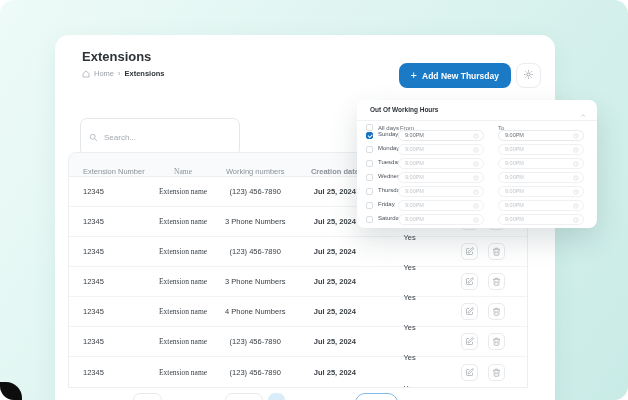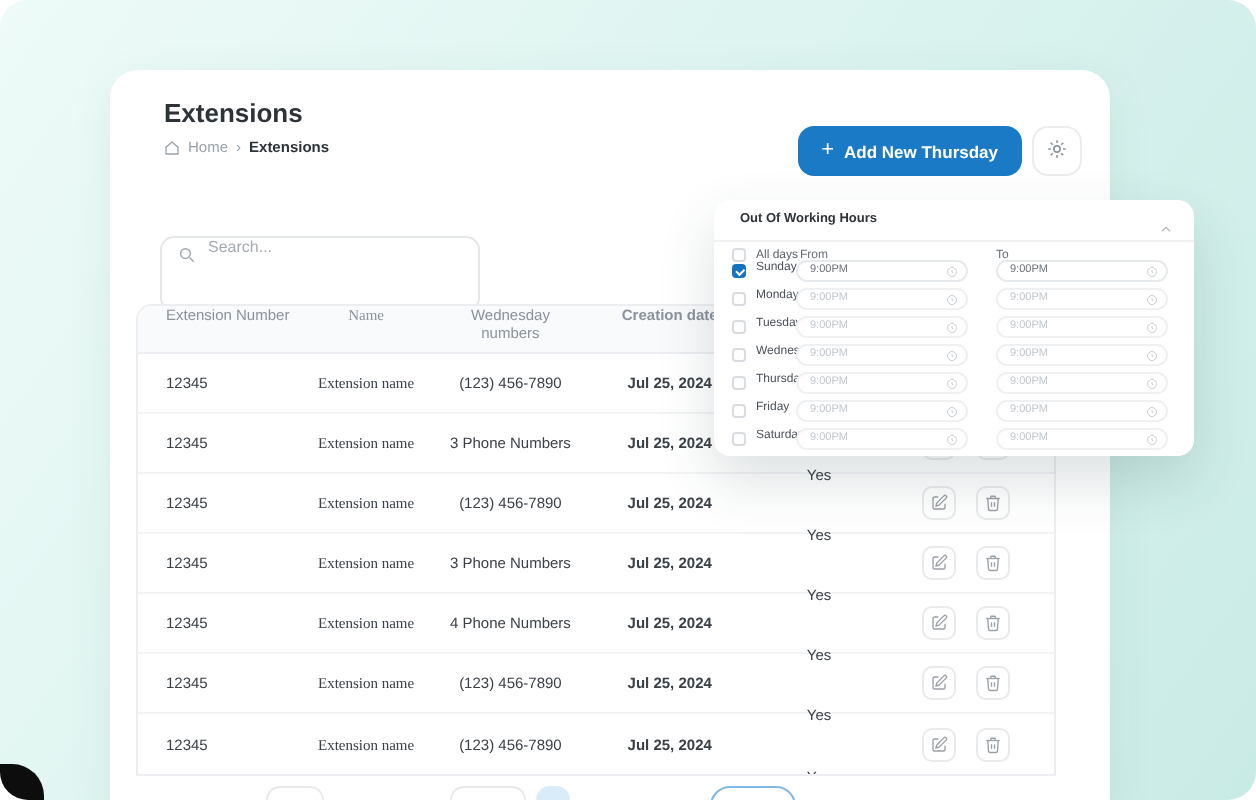--- a/index.html
+++ b/index.html
@@ -24,28 +24,28 @@
   .add-btn { position:absolute; right:44px; top:28px; height:25px; padding:0 12px;
         background:#1b7ac6; color:#fff; border:none; border-radius:8px;
         font-size:8.5px; font-weight:600; display:flex; align-items:center; gap:5px; cursor:pointer; }
   .add-btn .plus { font-size:11px; font-weight:400; line-height:1; }
   .icon-btn { position:absolute; right:14px; top:28px; width:25px; height:25px;
         background:#fff; border:1px solid #ececee; border-radius:8px;
         display:flex; align-items:center; justify-content:center; color:#8e959c; cursor:pointer; }
 
   .search { position:absolute; left:25px; top:83px; width:160px; height:38px;
         border:1px solid #e4e7ea; border-radius:7px; background:#fff;
-        display:flex; align-items:flex-start; padding:0 8px; gap:6px; }
+        display:flex; align-items:center; padding:0 8px; gap:6px; }
   .search input { border:none; outline:none; flex:1; font-size:8px; color:#3a4046;
         font-family:"Liberation Sans", sans-serif; background:transparent; }
   .search input::placeholder { color:#a3aab1; }
 
   .table { position:absolute; left:13px; top:117px; width:460px;
         border:1px solid #eceef1; border-radius:8px 8px 0 0; background:#fff; overflow:hidden; }
-  .thead { height:24px; background:#f9fafb; display:flex; align-items:flex-start;
+  .thead { height:24px; background:#f9fafb; display:flex; align-items:flex-end;
         font-size:7.5px; color:#8b929b; border-bottom:1px solid #eceef1; }
   .trow { height:30px; display:flex; align-items:center; font-size:7.5px; color:#3a4046;
         border-bottom:1px solid #f2f3f5; background:#fff; }
   .trow:last-child { border-bottom:none; }
   .c1 { width:77px; padding-left:14px; text-align:left; }
   .c2 { width:75px; text-align:center;font-family:Liberation Serif, serif; }
   .c3 { width:70px; text-align:center; }
   .c4 { width:90px; text-align:center;font-weight:bold; }
   .c5 { width:60px; text-align:center;margin-top:32px; }
   .c6 { width:88px; display:flex; justify-content:center; gap:10px; }
@@ -125,21 +125,21 @@
           <line x1="15.5" y1="15.5" x2="21" y2="21"></line>
         </svg>
     </span>
     <input value="" placeholder="Search..." style="">
   </div>
 
   <div class="table">
     <div class="thead">
       <div class="c1">Extension Number</div>
       <div class="c2">Name</div>
-      <div class="c3">Wednesday numbers</div>
+      <div class="c3">Working numbers</div>
       <div class="c4">Creation date</div>
       <div class="c5"></div>
       <div class="c6"></div>
     </div>
 
     <div class="trow">
       <div class="c1">12345</div>
       <div class="c2">Extension name</div>
       <div class="c3">(123) 456-7890</div>
       <div class="c4">Jul 25, 2024</div>

